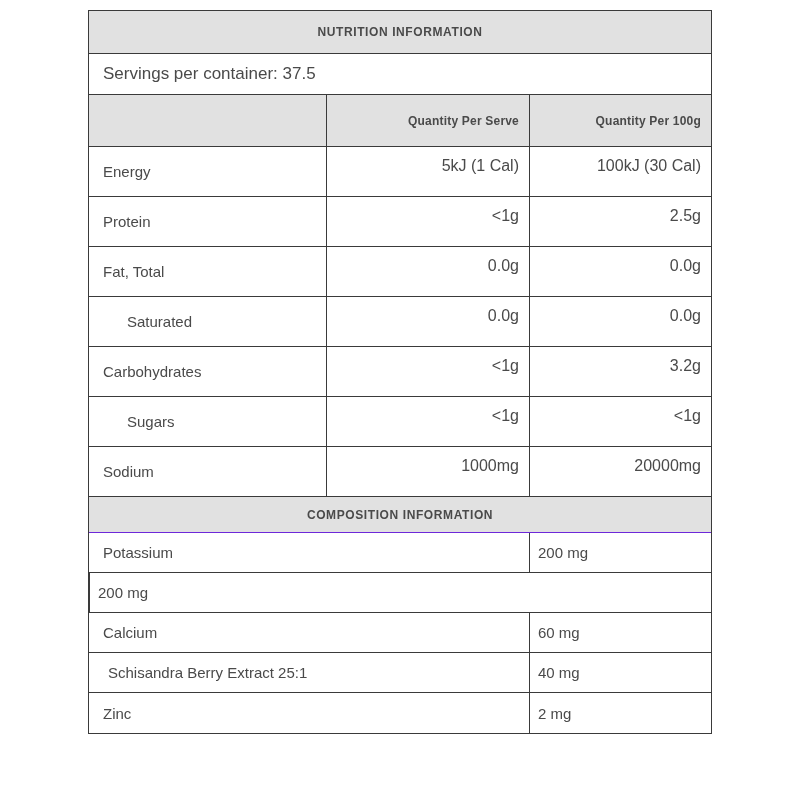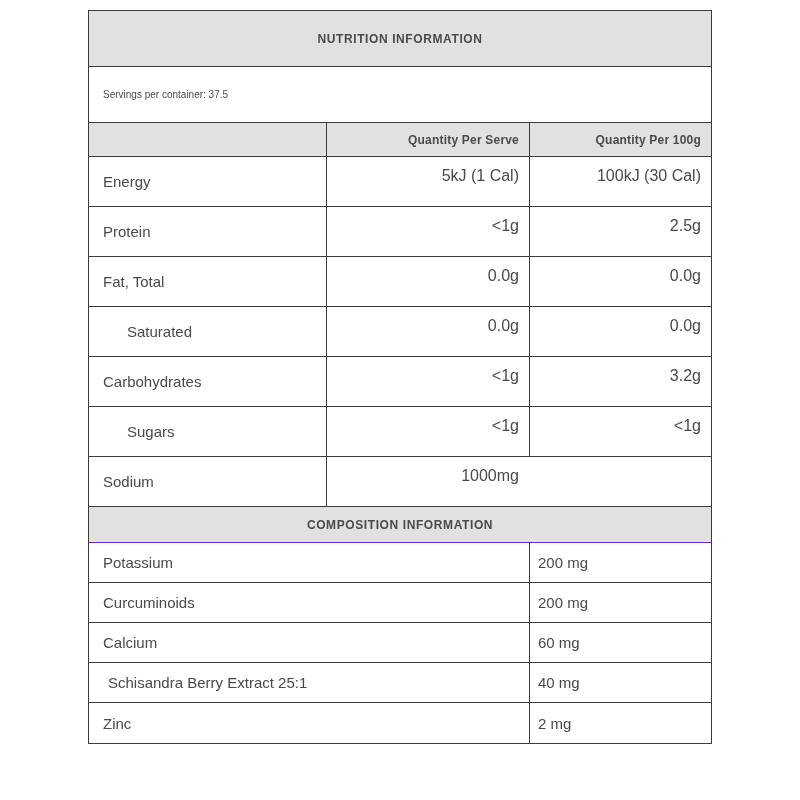--- a/index.html
+++ b/index.html
@@ -10,47 +10,47 @@
     color: #4a4a4a;
   }
   .panel {
     position: absolute;
     left: 88px; top: 10px;
     width: 624px;
     border: 1px solid #3a3a3a;
     background: #ffffff;
   }
   .section-header {
-    height: 56px;
+    height: 43px;
     background: #e1e1e1;
     display: flex;
     align-items: center;
     justify-content: center;
     font-size: 12px;
     font-weight: bold;
     letter-spacing: 0.6px;
     color: #4a4a4a;
     border-bottom: 1px solid #3a3a3a;
   }
   .servings-row {
-    height: 56px;
+    height: 41px;
     display: flex;
     align-items: center;
     padding-left: 14px;
-    font-size: 10px;
+    font-size: 17px;
     border-bottom: 1px solid #3a3a3a;
   }
   
   .n-row {
     display: grid;
     grid-template-columns: 237px 203px 1fr;
     border-bottom: 1px solid #3a3a3a;
   }
   .n-row:last-of-type { border-bottom: none; }
-  .n-head { height: 34px; background: #e1e1e1; }
+  .n-head { height: 52px; background: #e1e1e1; }
   .n-body { height: 50px; background: #ffffff; }
   .cell { display: flex; }
   .cell.divided { border-left: 1px solid #3a3a3a; }
   .label-cell {
     align-items: center;
     padding-left: 14px;
     font-size: 15px;
   }
   .label-cell.indent { padding-left: 38px; }
   .label-cell.indent-sm { padding-left: 19px; }
@@ -130,31 +130,31 @@
 
   <div class="n-row n-body">
     <div class="cell label-cell indent">Sugars</div>
     <div class="cell value-cell divided">&lt;1g</div>
     <div class="cell value-cell divided">&lt;1g</div>
   </div>
 
   <div class="n-row n-body">
     <div class="cell label-cell">Sodium</div>
     <div class="cell value-cell divided">1000mg</div>
+    <div class="cell value-cell divided">20000mg</div>
   </div>
 
   <div class="section-header comp-header">COMPOSITION INFORMATION</div>
 
   <div class="c-row">
     <div class="cell label-cell">Potassium</div>
     <div class="cell amount-cell divided">200 mg</div>
   </div>
 
   <div class="c-row">
-    <div class="cell label-cell">Curcuminoids</div>
     <div class="cell amount-cell divided">200 mg</div>
   </div>
 
   <div class="c-row">
     <div class="cell label-cell">Calcium</div>
     <div class="cell amount-cell divided">60 mg</div>
   </div>
 
 
   <div class="c-row">

